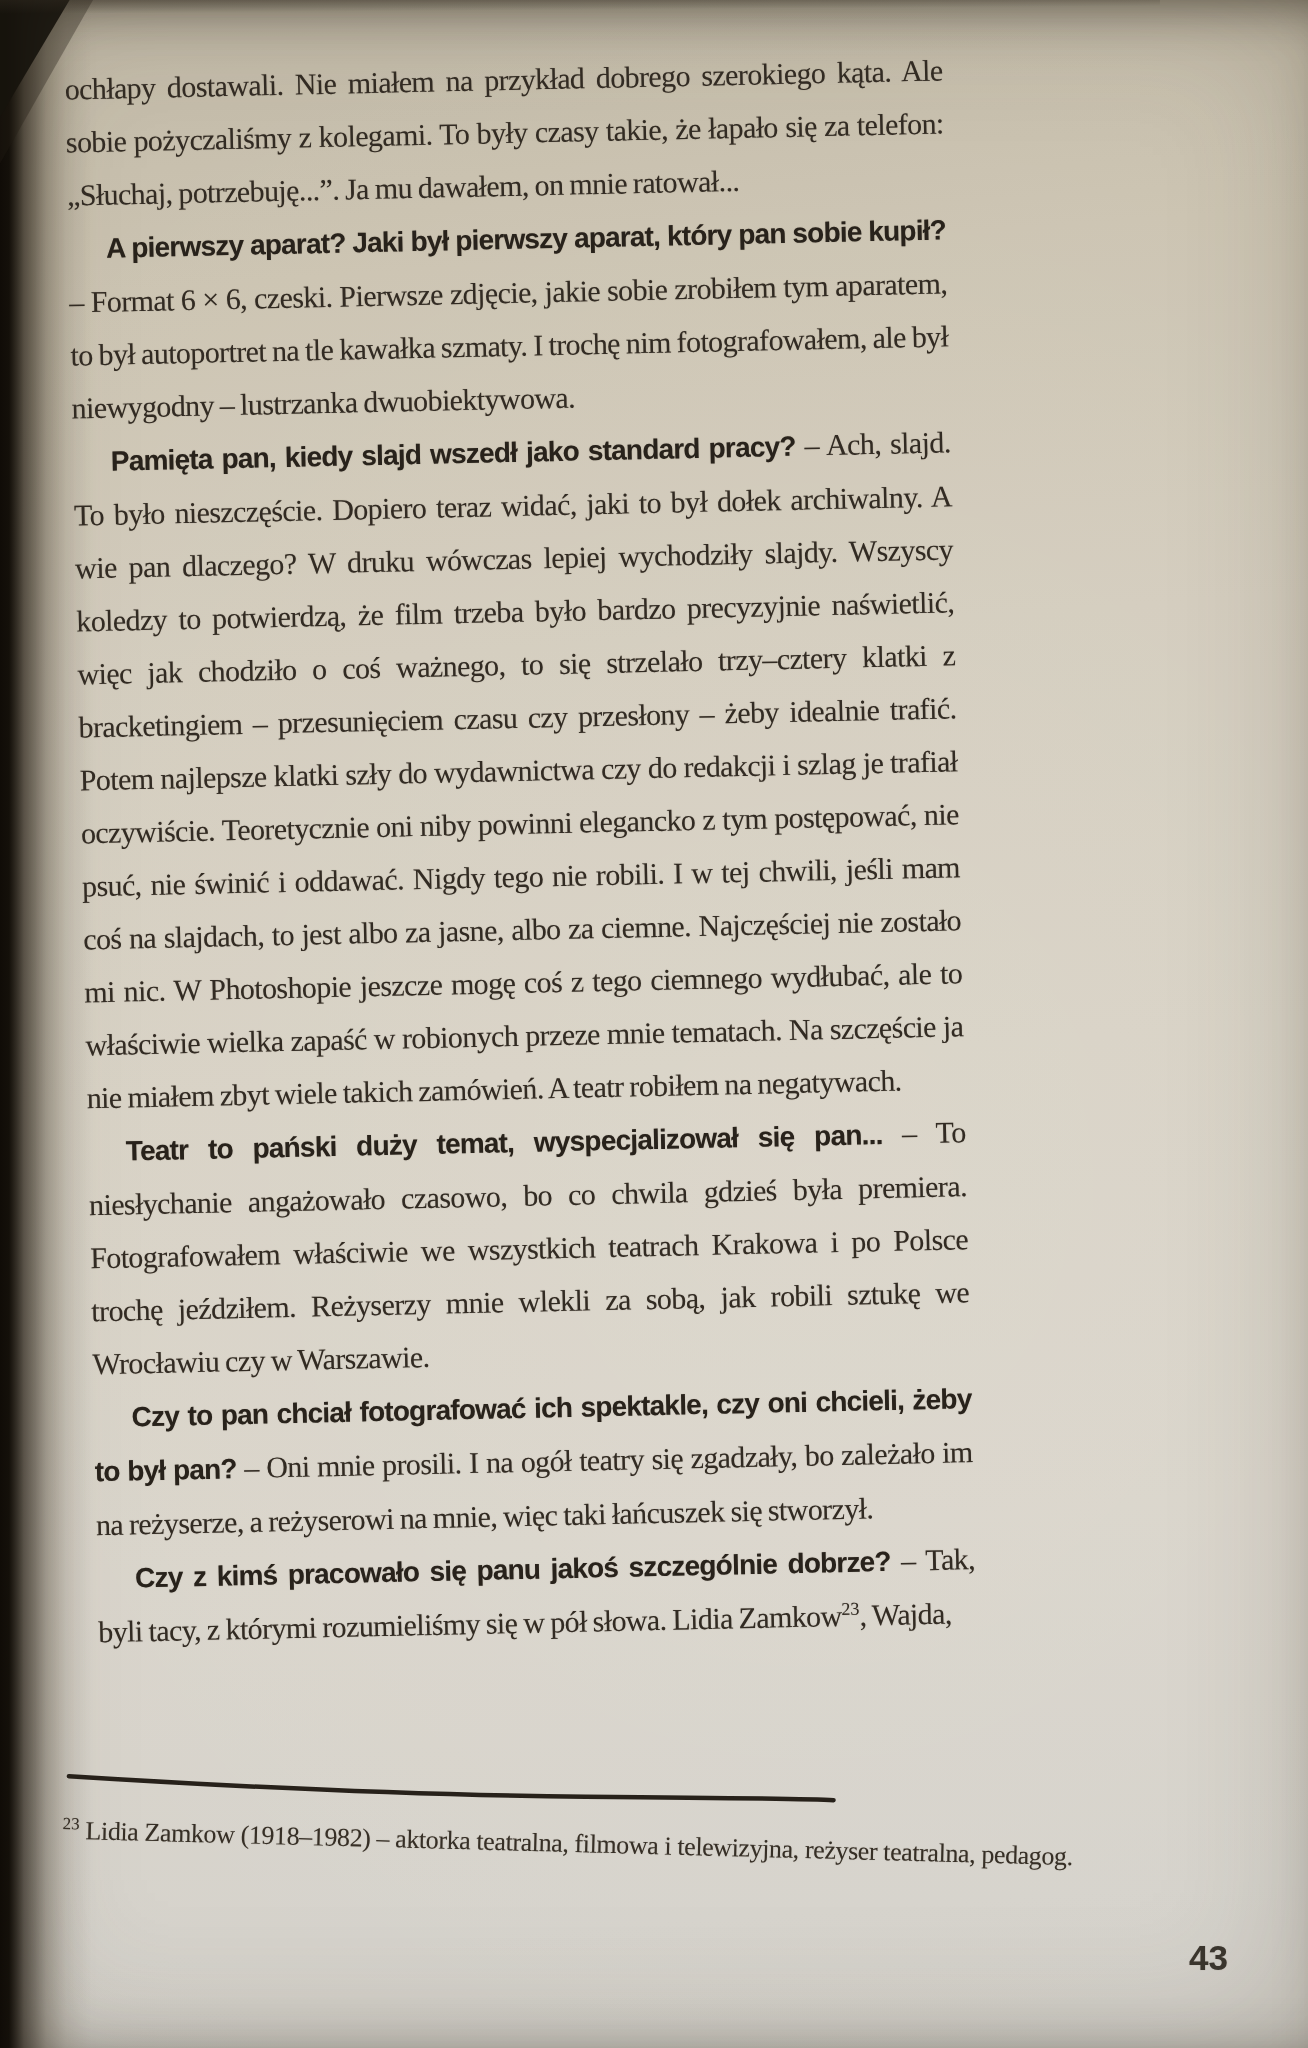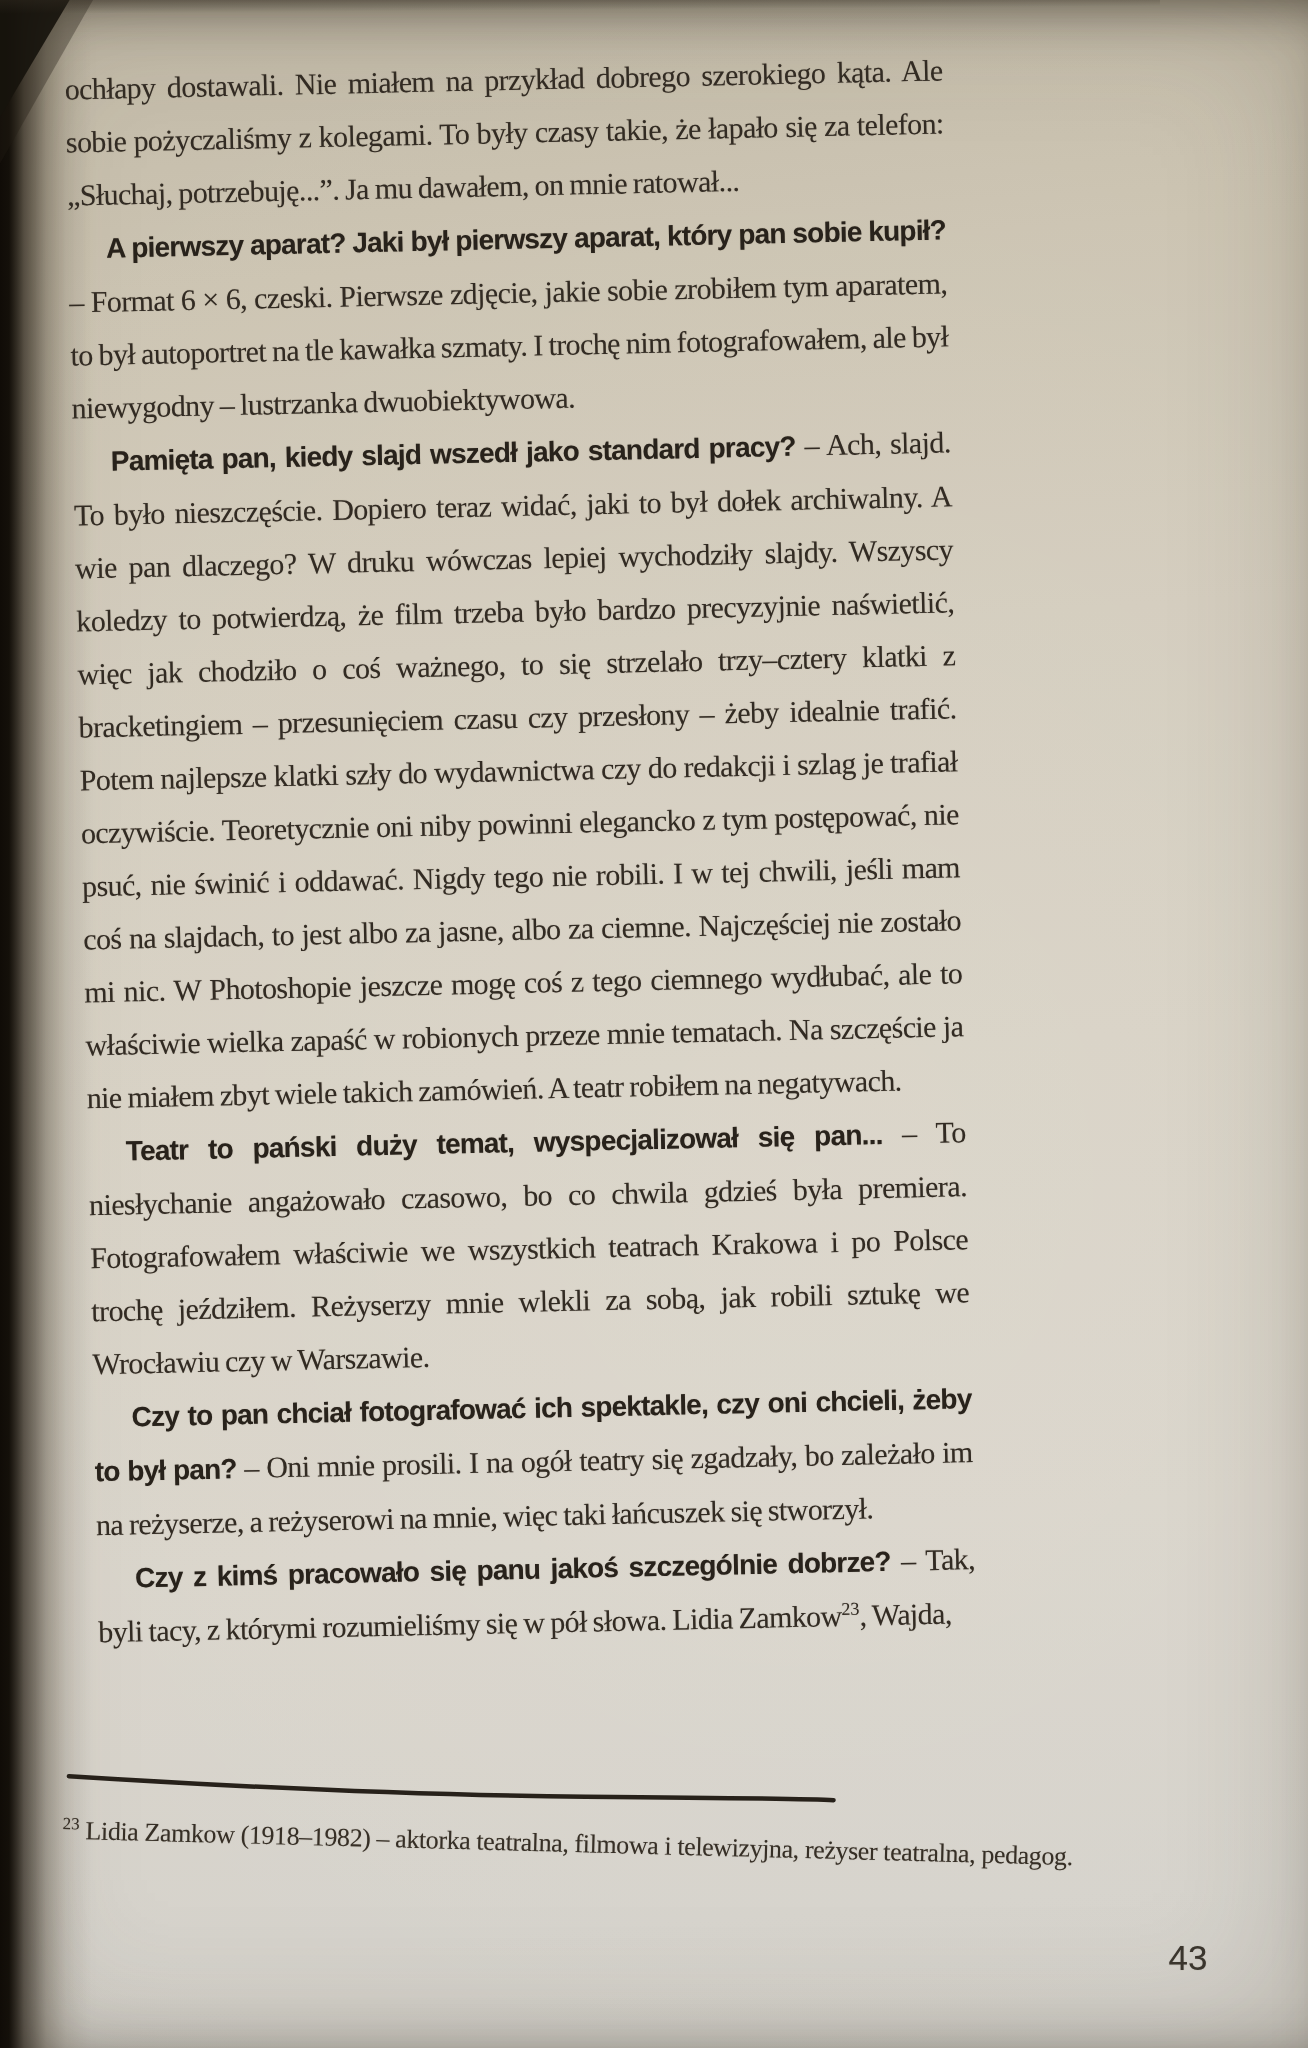--- a/index.html
+++ b/index.html
@@ -70,22 +70,22 @@
   .fn-rule{display:block;margin:0 0 14px 2px;}
   .fn-text{
     font-size:26px;line-height:44px;letter-spacing:-0.4px;
     text-align:left;margin:0;
     text-shadow:0 0 1px rgba(60,48,34,0.3);
   }
   .fn-text sup{font-size:17px;letter-spacing:0;}
   .page-number{
     position:absolute;left:1148px;top:1938px;width:80px;
     font-family:"Liberation Sans",sans-serif;
-    font-size:35px;font-weight:400;color:#3a352d;
-    text-align:center;
+    font-size:35px;font-weight:700;color:#3a352d;
+    text-align:right;
     text-shadow:0 0 1px rgba(60,48,34,0.3);
   }
 </style>
 </head>
 <body>
 
 <div class="paper"></div>
 <div class="edge-left"></div>
 <div class="corner-tl-soft"></div>
 <div class="corner-tl"></div>

